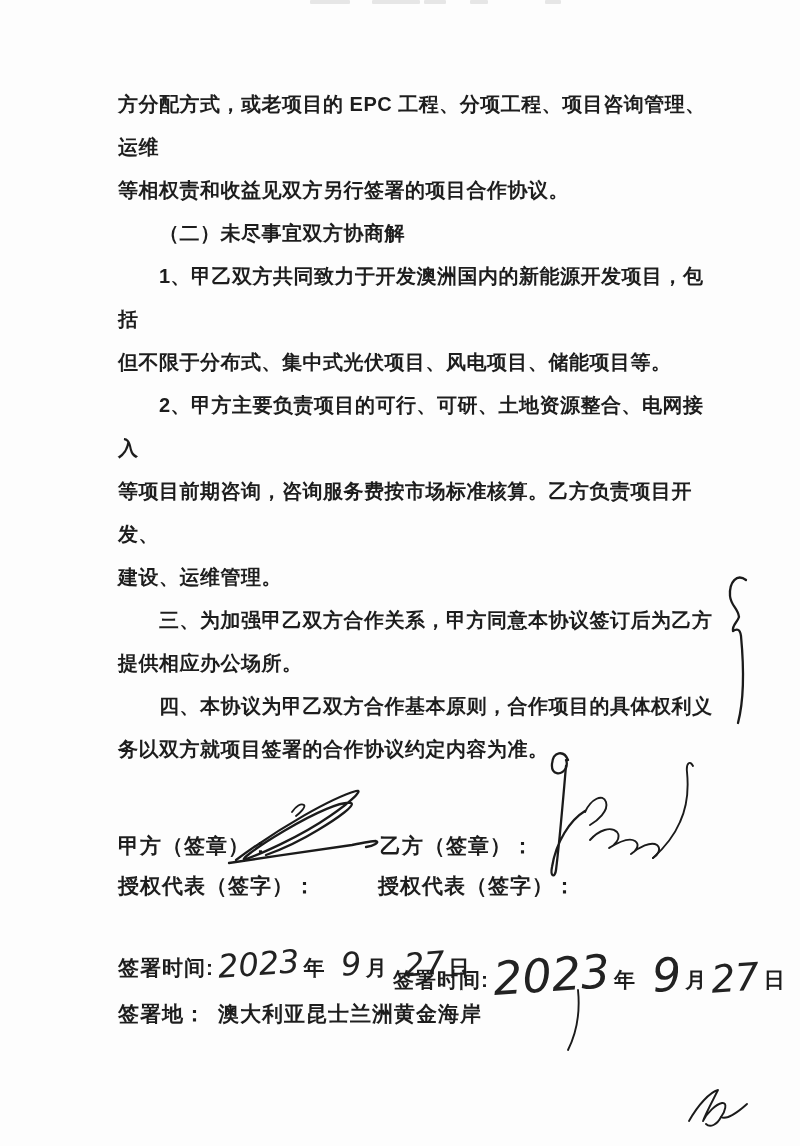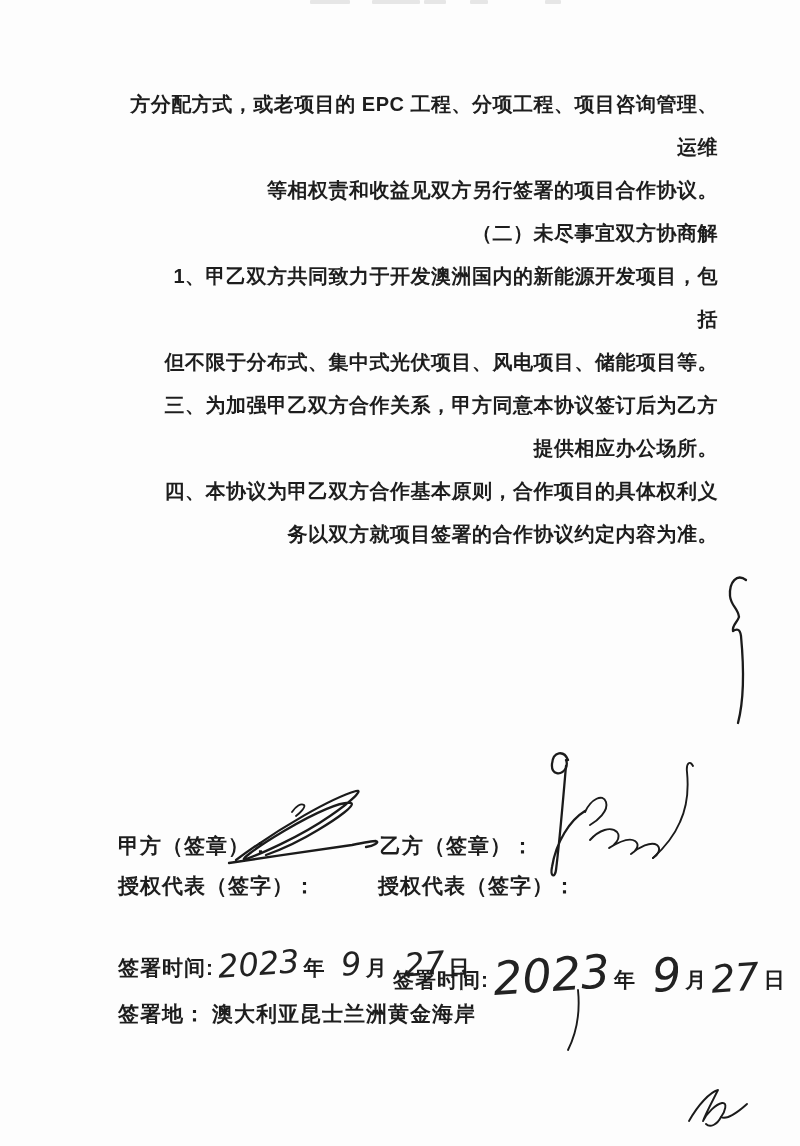--- a/index.html
+++ b/index.html
@@ -22,21 +22,20 @@
     position:absolute;left:118px;top:83px;width:600px;
   }
   .para{
     margin:0;
     font-size:20px;
     line-height:43px;
     font-weight:700;
     white-space:pre-line;
     letter-spacing:0.5px;
     color:#1d1d1d;
-    text-align:right;
   }
 
   .label{
     position:absolute;
     font-size:21px;
     font-weight:700;
     letter-spacing:1px;
     color:#1d1d1d;
     white-space:nowrap;
   }
@@ -83,20 +82,23 @@
   <div class="top-remnant" style="left:424px;width:22px;"></div>
   <div class="top-remnant" style="left:470px;width:18px;"></div>
   <div class="top-remnant" style="left:545px;width:16px;"></div>
 
   <div class="content">
     <p class="para">方分配方式，或老项目的 EPC 工程、分项工程、项目咨询管理、运维
 等相权责和收益见双方另行签署的项目合作协议。</p>
     <p class="para">　　（二）未尽事宜双方协商解</p>
     <p class="para">　　1、甲乙双方共同致力于开发澳洲国内的新能源开发项目，包括
 但不限于分布式、集中式光伏项目、风电项目、储能项目等。</p>
+    <p class="para">　　2、甲方主要负责项目的可行、可研、土地资源整合、电网接入
+等项目前期咨询，咨询服务费按市场标准核算。乙方负责项目开发、
+建设、运维管理。</p>
     <p class="para">　　三、为加强甲乙双方合作关系，甲方同意本协议签订后为乙方
 提供相应办公场所。</p>
     <p class="para">　　四、本协议为甲乙双方合作基本原则，合作项目的具体权利义
 务以双方就项目签署的合作协议约定内容为准。</p>
   </div>
 
   <div class="label" style="left:118px;top:832px;">甲方（签章）：</div>
   <div class="label" style="left:380px;top:832px;">乙方（签章）：</div>
   <div class="label" style="left:118px;top:872px;">授权代表（签字）：</div>
   <div class="label" style="left:378px;top:872px;">授权代表（签字）：</div>
@@ -119,21 +121,21 @@
     <span class="printed">年</span>
     <span class="gap"></span>
     <span class="hw hw-lg">9</span>
     <span class="printed">月</span>
     <span class="hw hw-lg" style="font-size:38px;">27</span>
     <span class="printed">日</span>
   </div>
 
   <div class="date-row" style="left:118px;top:1000px;">
     <span class="printed">签署地：</span>
-    <span class="printed" style="margin-left:6px;">澳大利亚昆士兰洲黄金海岸</span>
+    <span class="printed" style="margin-left:12px;">澳大利亚昆士兰洲黄金海岸</span>
   </div>
 
   <svg class="sig-overlay" viewBox="0 0 800 1146">
 
     <g>
       <path d="M236,860 C282,826 332,798 356,791 C364,789 352,801 330,816 C300,837 258,855 246,859 C238,862 252,850 284,831 C316,812 342,801 351,803 C356,805 338,818 318,830 C300,841 280,850 266,855"></path>
       <path d="M229,863 C268,857 318,850 352,845 C362,843 372,841 376,841 C380,842 374,846 366,847"></path>
       <path class="thin" d="M292,812 C296,806 301,803 304,805 C306,807 300,813 296,816"></path>
     </g>
 

